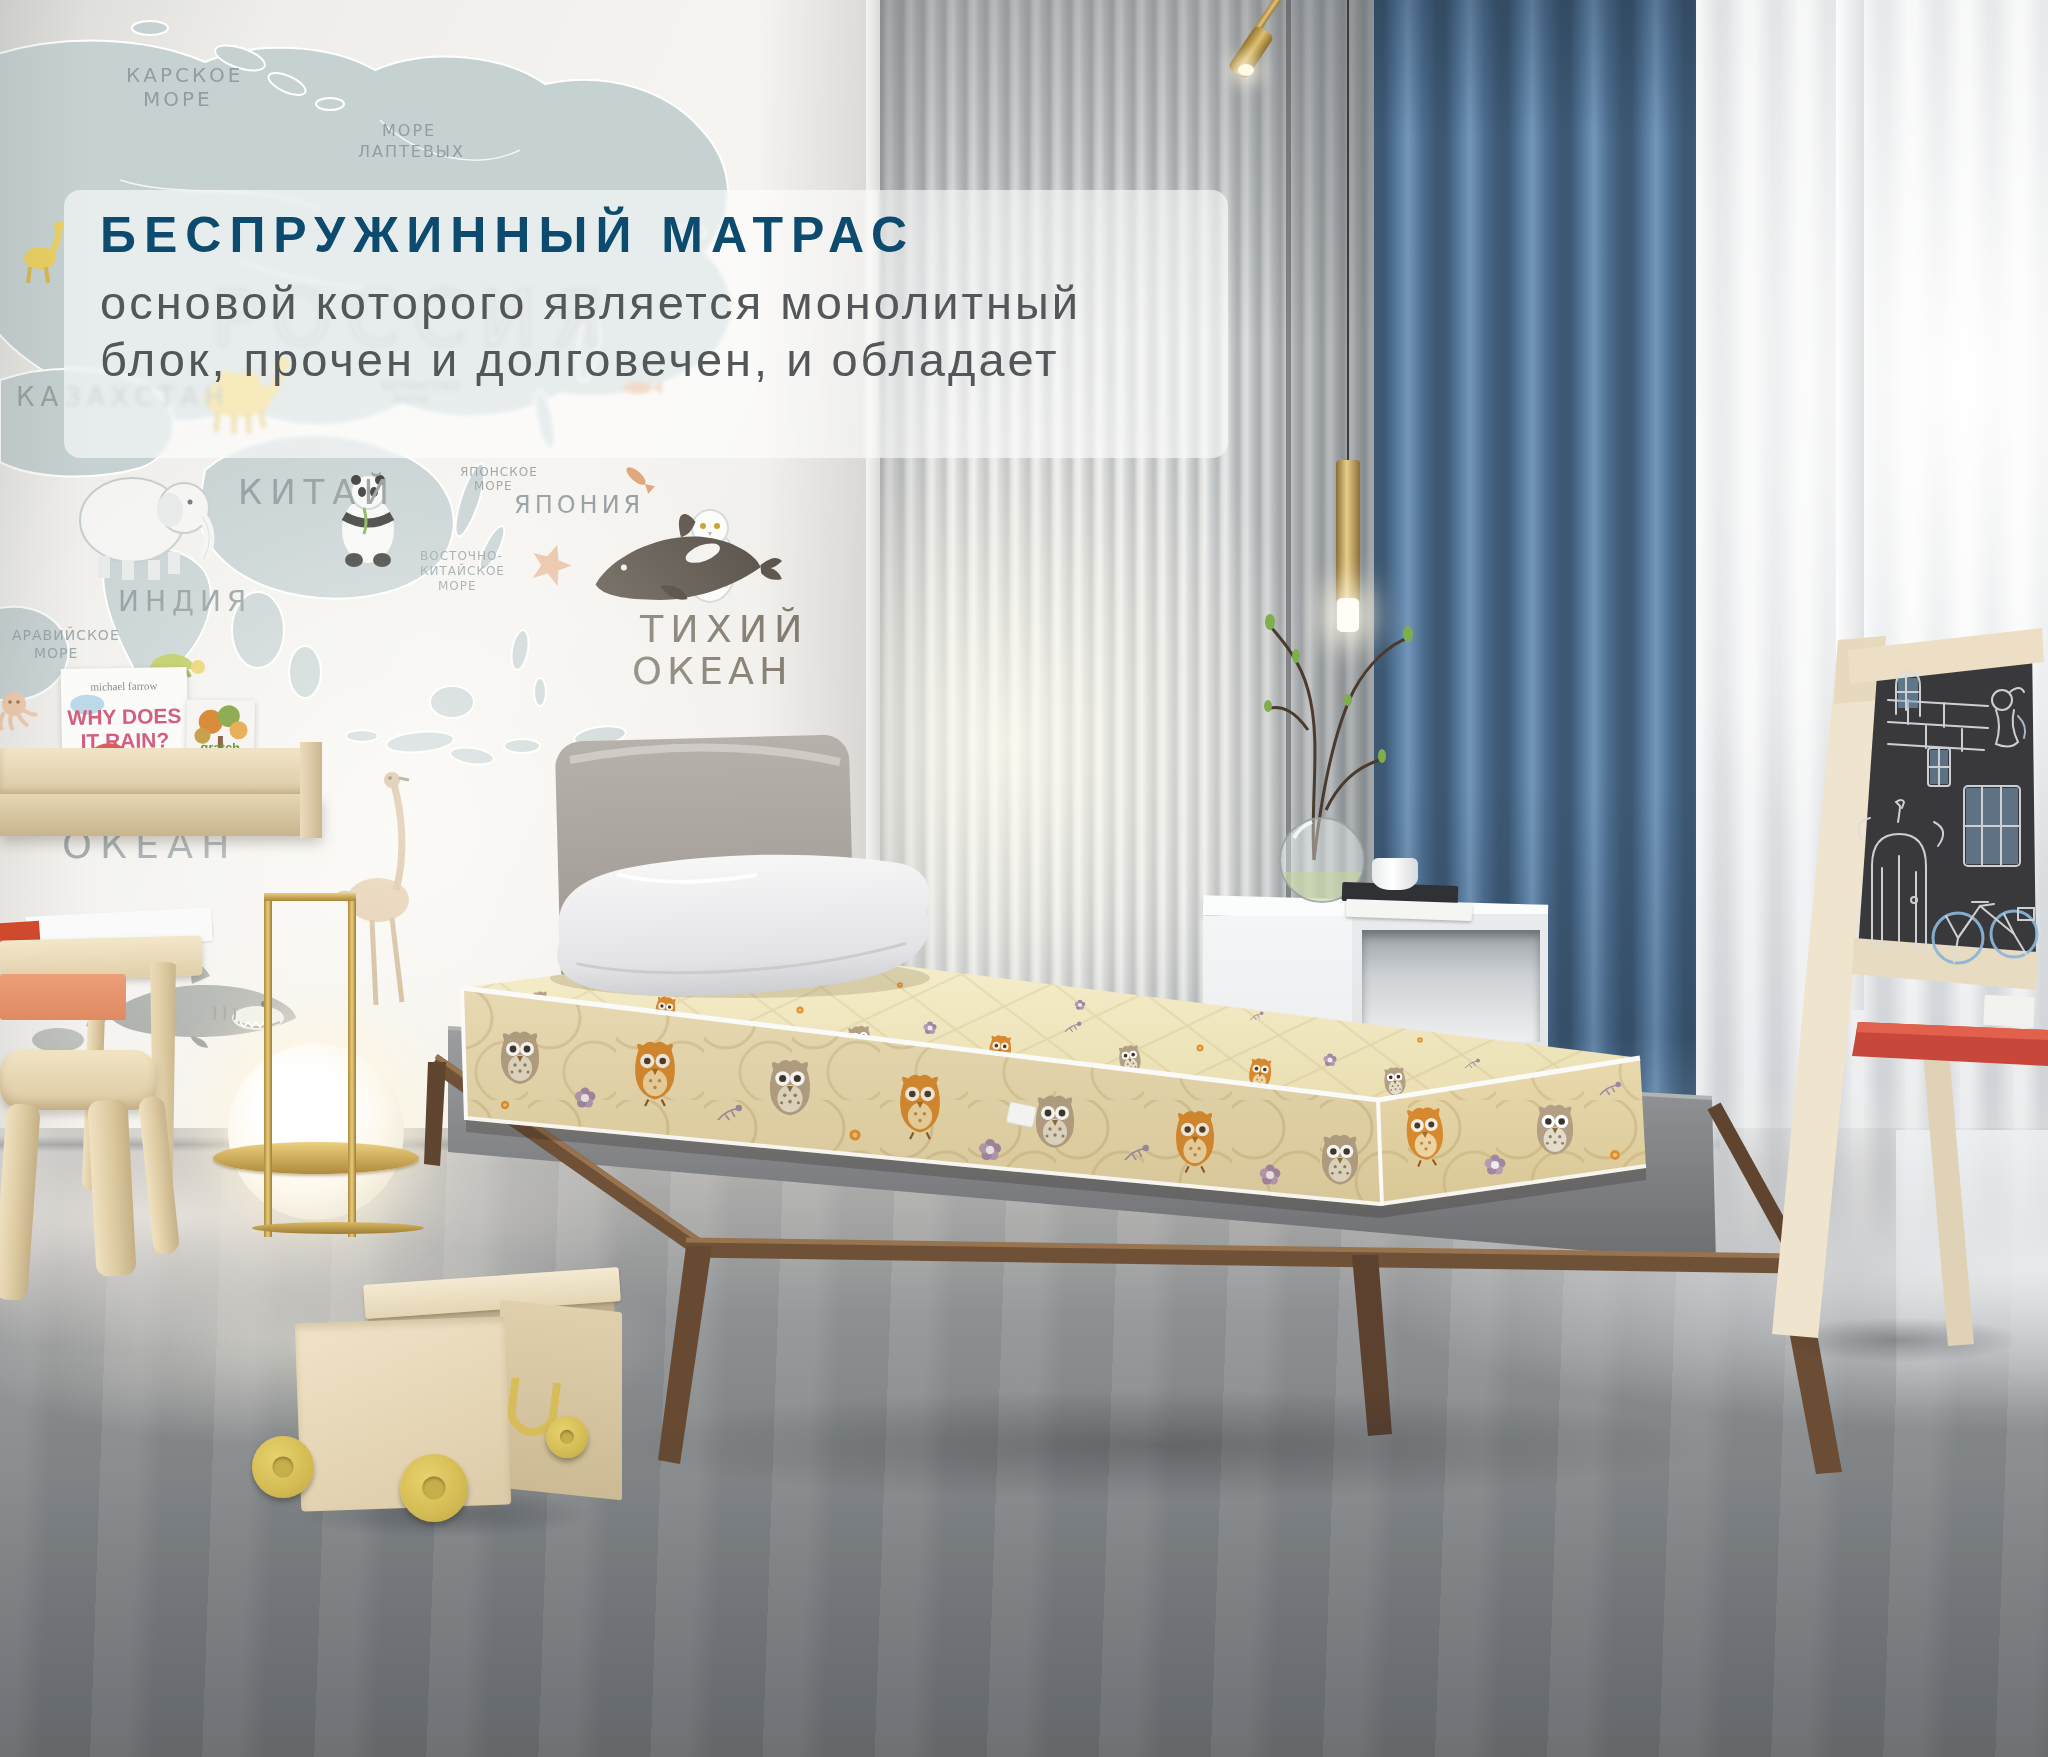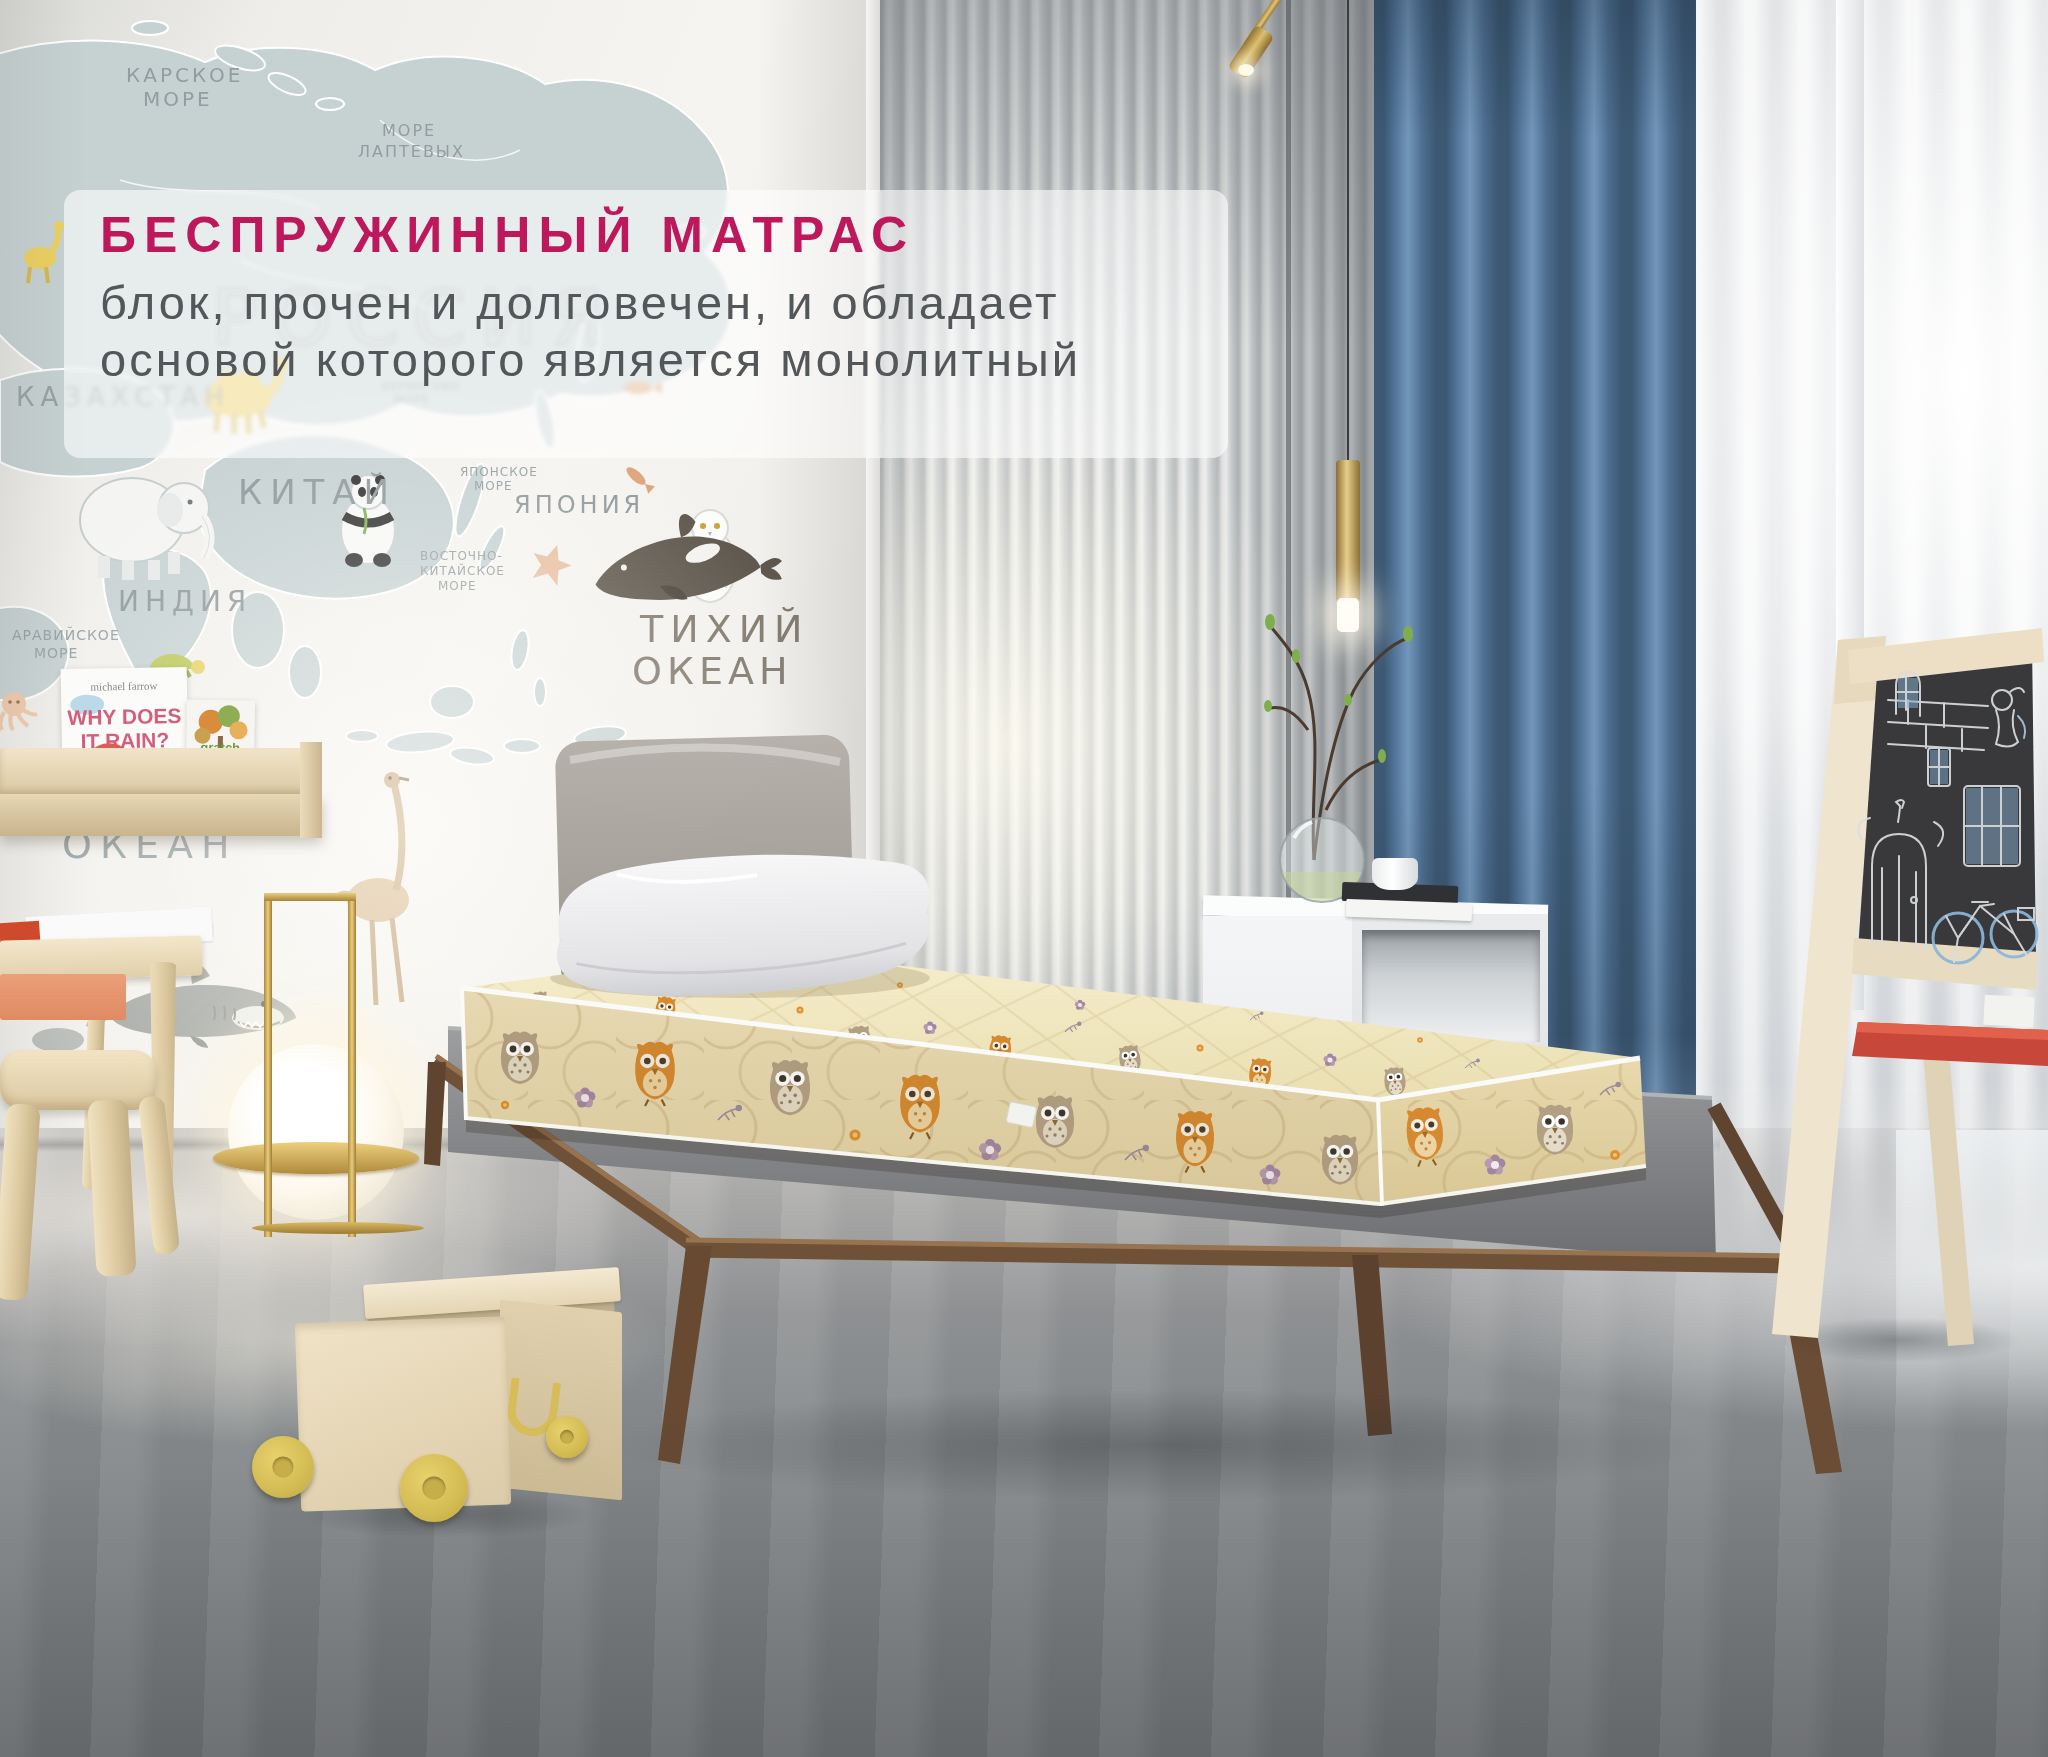--- a/index.html
+++ b/index.html
@@ -43,21 +43,21 @@
   .curtain-blue{left:1374px;top:0;width:322px;height:1150px;
     background:linear-gradient(180deg,rgba(26,42,58,.28),rgba(26,42,58,0) 12%,rgba(26,42,58,0) 68%,rgba(18,32,48,.16) 90%,rgba(142,168,194,.25)),
       repeating-linear-gradient(to right,#3c5873 0 10px,#54779b 22px,#7397ba 34px,#4e6f92 48px,#3c5873 62px);}
   .curtain-shadow{left:1380px;top:1142px;width:312px;height:16px;
     background:radial-gradient(50% 100% at 50% 0,rgba(52,62,74,.4),rgba(52,62,74,0));}
   .br-light{left:1896px;top:1130px;width:152px;height:280px;
     background:linear-gradient(180deg,rgba(238,241,243,.85),rgba(238,241,243,0));}
   
   .panel{left:64px;top:190px;width:1164px;height:268px;border-radius:16px;
     background:rgba(255,255,255,.58);backdrop-filter:blur(2px);padding:14px 36px;box-sizing:border-box;}
-  .panel h1{margin:2px 0 10px 0;font-size:50px;font-weight:700;color:#be185d;letter-spacing:8px;white-space:nowrap;}
+  .panel h1{margin:2px 0 10px 0;font-size:50px;font-weight:700;color:#0c4a6e;letter-spacing:8px;white-space:nowrap;}
   .panel p{margin:0;font-size:47px;line-height:57px;color:#54575a;letter-spacing:3px;white-space:nowrap;}
   
   .book{background:#fbfbf9;box-shadow:0 2px 6px rgba(0,0,0,.18);}
   .shelf-rail{left:0;top:748px;width:322px;height:48px;border-radius:2px;
     background:linear-gradient(180deg,#f1e4c8,#dbc8a3);box-shadow:inset 0 -5px 7px rgba(120,90,50,.22);}
   .shelf-board{left:0;top:794px;width:322px;height:42px;
     background:linear-gradient(180deg,#e7d7b5,#c8b48d);box-shadow:0 7px 12px rgba(80,70,50,.28);}
   .shelf-cap{left:300px;top:742px;width:22px;height:96px;
     background:linear-gradient(90deg,#ecdcbb,#cab690);}
   
@@ -604,17 +604,17 @@
   <div class="abs" style="left:298px;top:1320px;width:210px;height:188px;border-radius:4px;
        background:linear-gradient(160deg,#f0e3c7,#dccba8);transform:rotate(-2deg);box-shadow:inset 0 5px 7px rgba(120,100,60,.2);"></div>
   <div class="abs" style="left:508px;top:1380px;width:50px;height:56px;
        border:8px solid #d6bd5a;border-top:none;border-radius:0 0 30px 30px;transform:rotate(7deg);box-sizing:border-box;"></div>
   <div class="abs wheel" style="left:252px;top:1436px;width:62px;height:62px;"></div>
   <div class="abs wheel" style="left:400px;top:1454px;width:68px;height:68px;"></div>
   <div class="abs wheel" style="left:546px;top:1416px;width:42px;height:42px;"></div>
 
   <div class="abs panel">
     <h1>БЕСПРУЖИННЫЙ МАТРАС</h1>
+    <p>основой которого является монолитный</p>
     <p>блок, прочен и долговечен, и обладает</p>
-    <p>основой которого является монолитный</p>
   </div>
 
 </div>
 
 </body></html>

